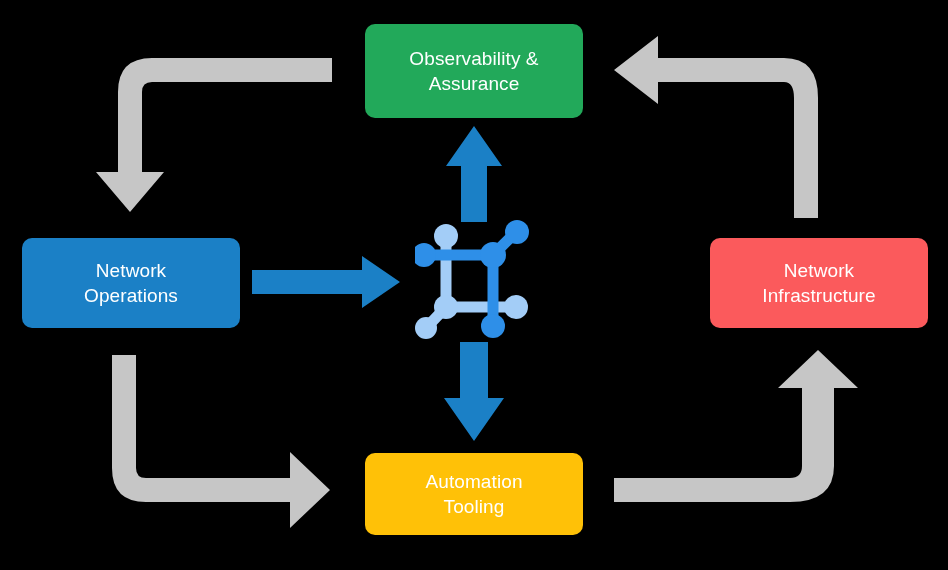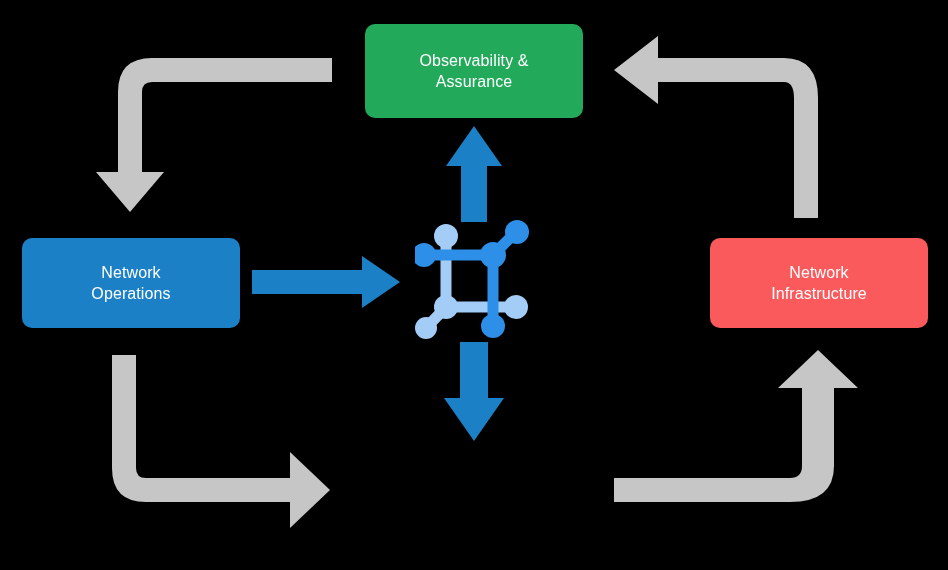--- a/index.html
+++ b/index.html
@@ -9,21 +9,21 @@
     position:relative;
   }
   #stage{position:absolute;inset:0;width:948px;height:570px;background:#000;}
 
   .node-box{
     position:absolute;
     border-radius:10px;
     display:flex;align-items:center;justify-content:center;
     text-align:center;
     color:#ffffff;
-    font-size:16px;
+    font-size:19px;
     line-height:1.32;
     font-weight:400;
     letter-spacing:.1px;
     box-sizing:border-box;
     padding:6px 10px;
     white-space:pre-line;
   }
 
   #box-observability{left:365px;top:24px;width:218px;height:94px;}
   #box-operations   {left:22px; top:238px;width:218px;height:90px;}
@@ -104,14 +104,16 @@
 
   <div class="node-box" id="box-observability" style="background: rgb(34, 169, 90);">Observability &amp;
 Assurance</div>
 
   <div class="node-box" id="box-operations" style="background: rgb(27, 128, 198);">Network
 Operations</div>
 
   <div class="node-box" id="box-infrastructure" style="background: rgb(251, 90, 92);">Network
 Infrastructure</div>
 
+  <div class="node-box" id="box-automation" style="background: rgb(255, 193, 7);">Automation
+Tooling</div>
 
 </div>
 
 </body></html>

